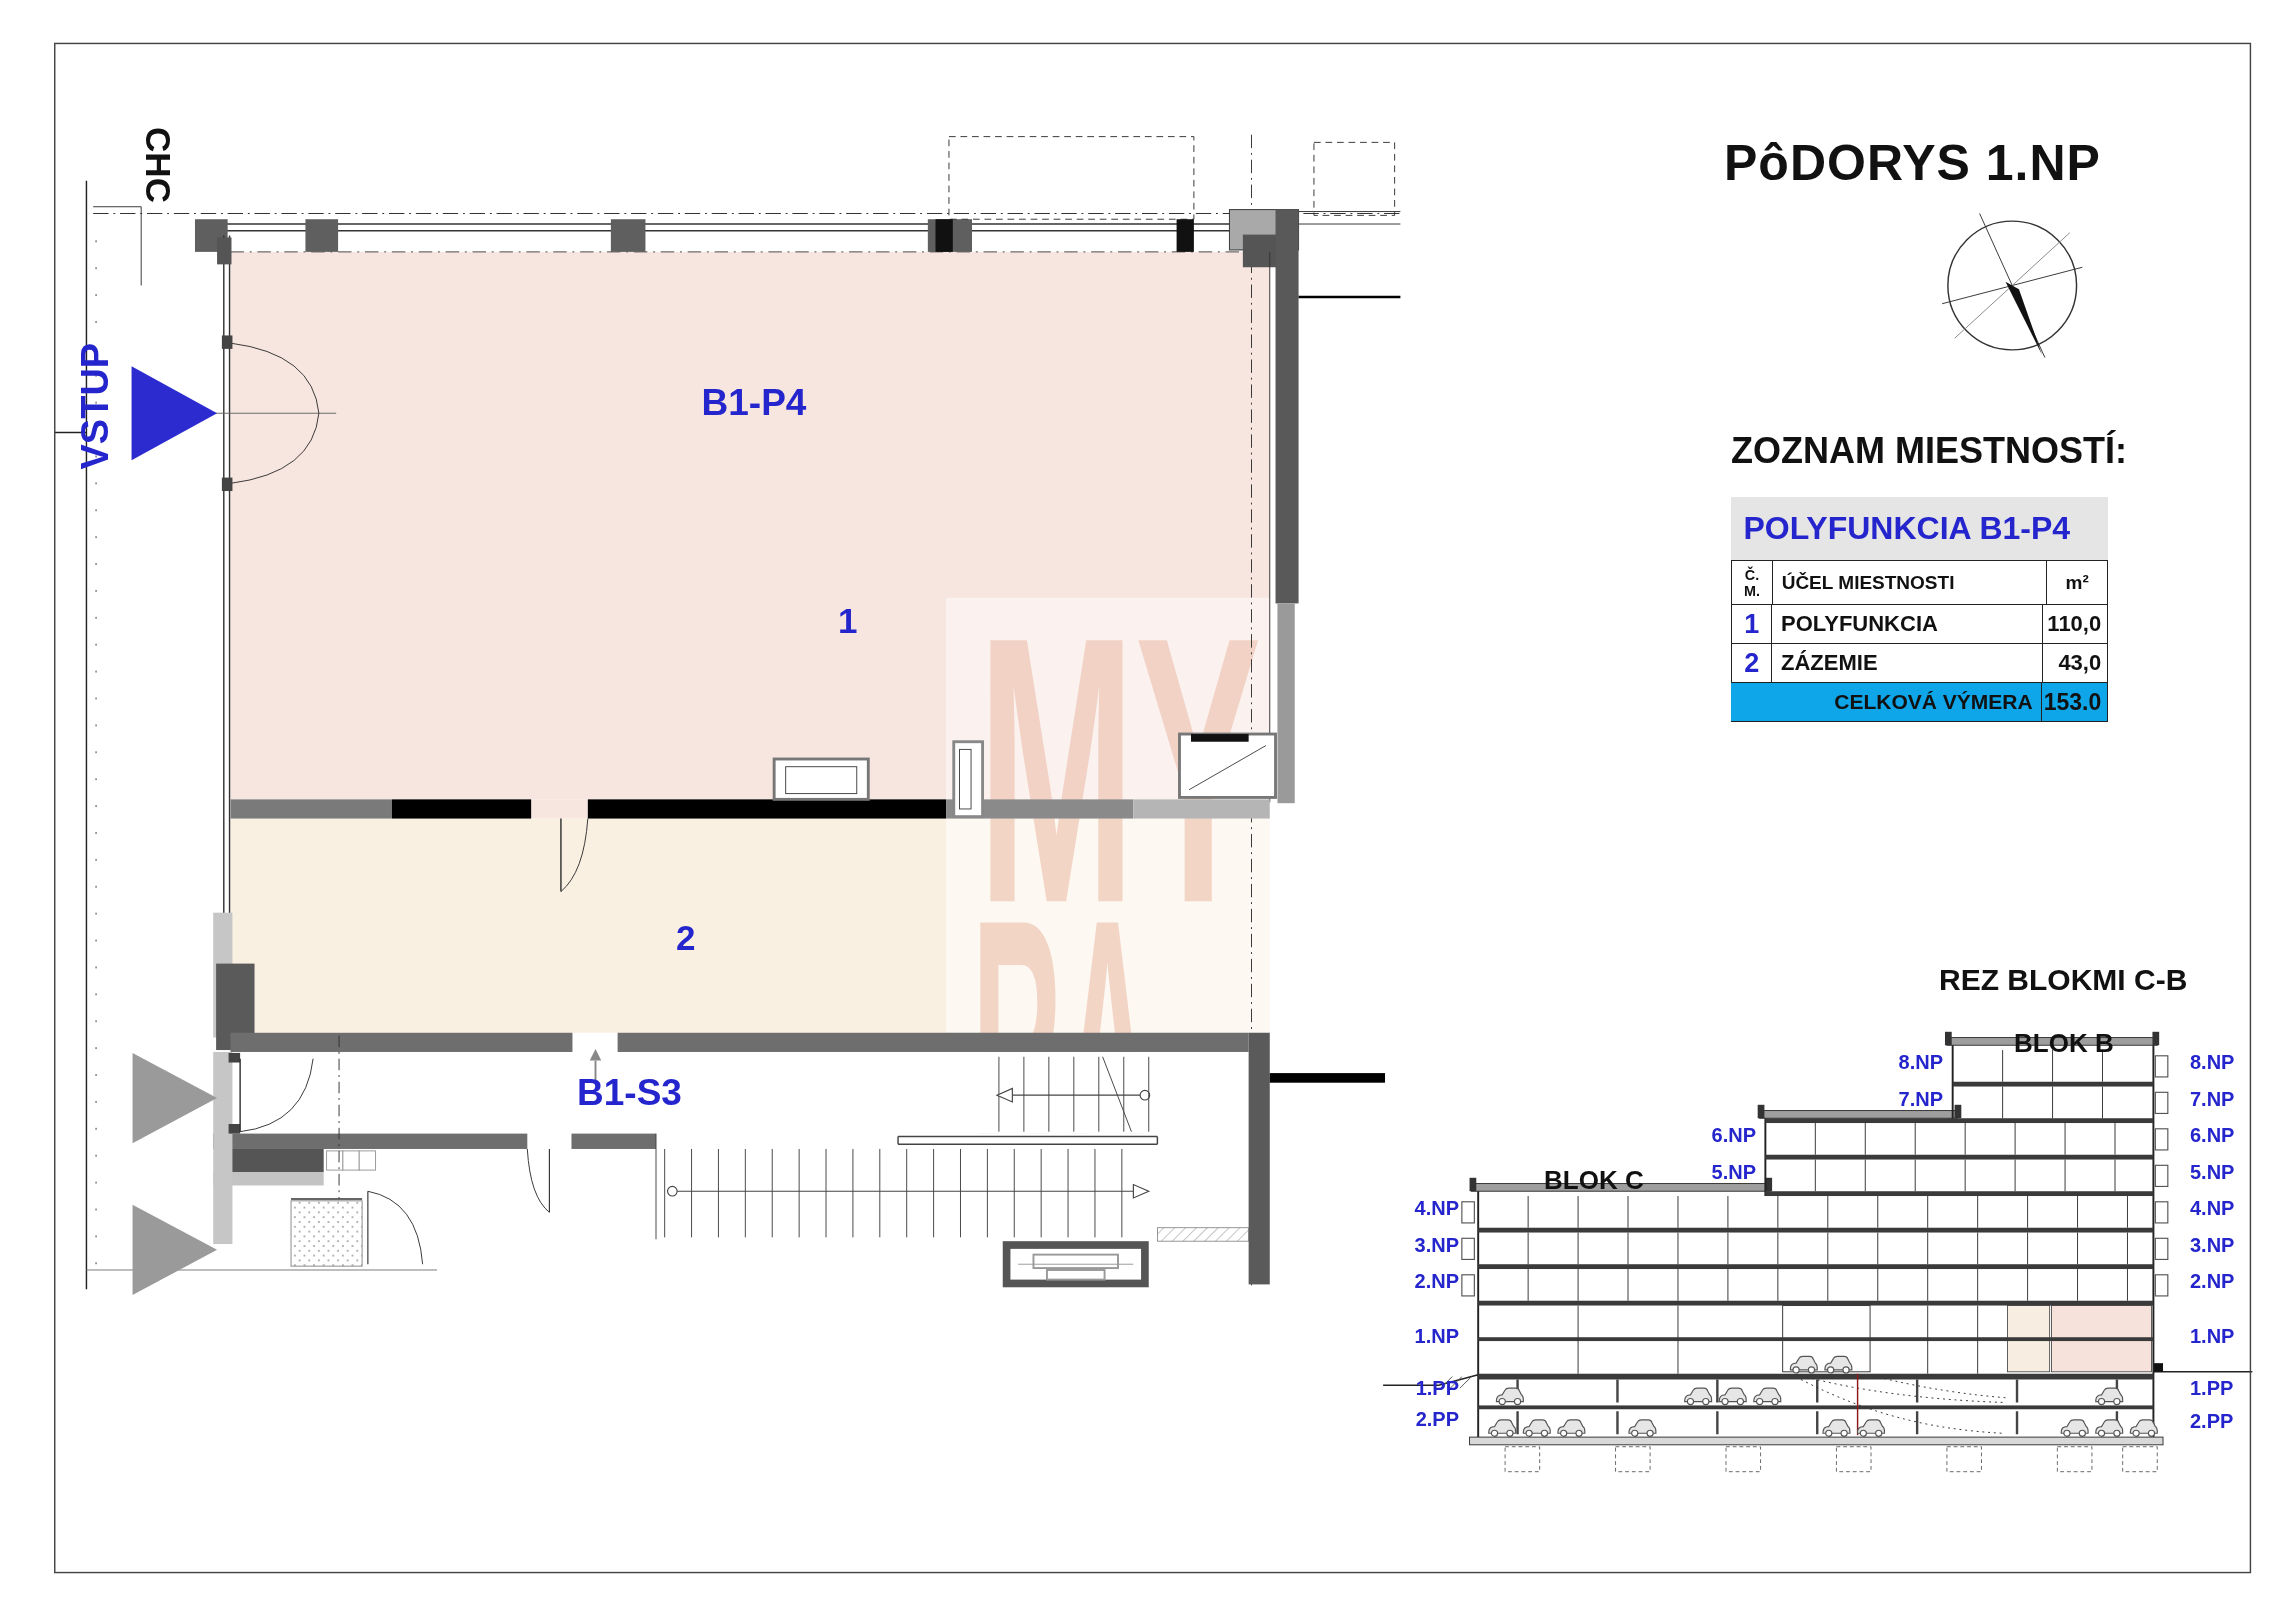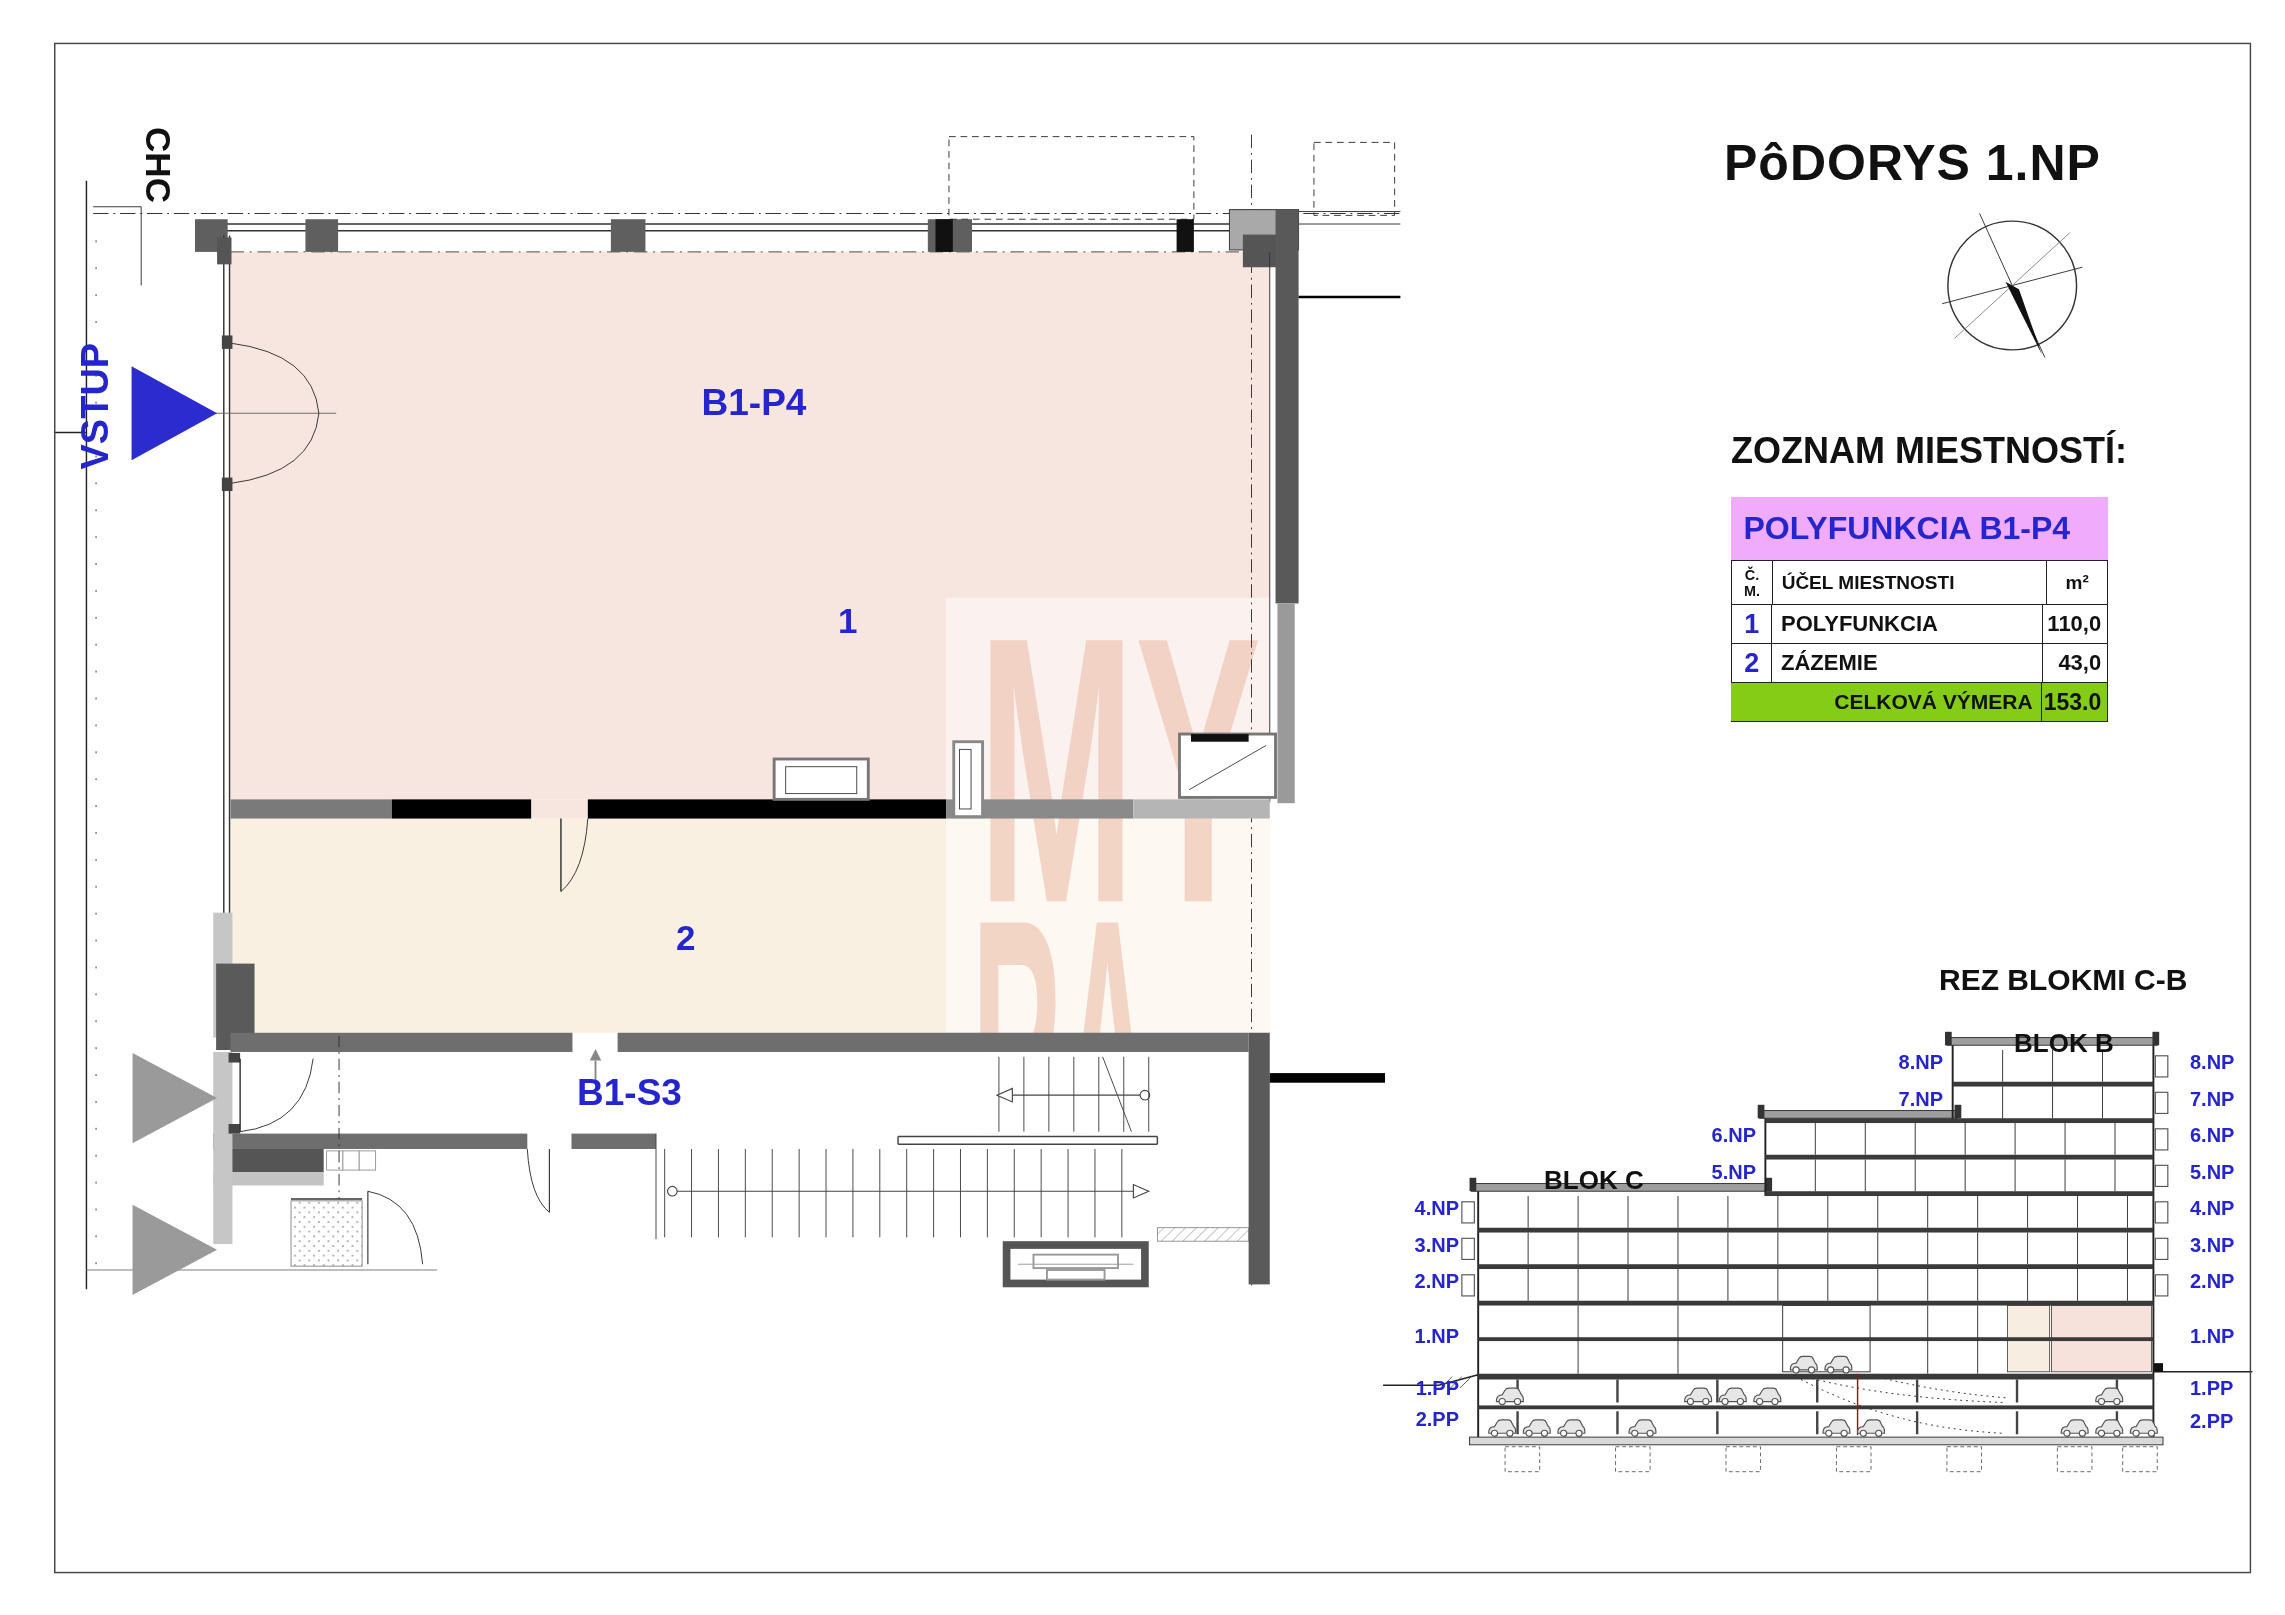--- a/index.html
+++ b/index.html
@@ -20,21 +20,21 @@
   .c-num{width:41px;border-left:1.4px solid #222;border-right:1.4px solid #222;
          display:flex;align-items:center;justify-content:center;flex-direction:column;}
   .c-purp{width:271px;display:flex;align-items:center;padding-left:8.6px;}
   .c-area{width:61px;border-left:1.4px solid #222;border-right:1.4px solid #222;
           display:flex;align-items:center;justify-content:flex-end;padding-right:5.8px;}
   .hdr{height:43px;font-size:14.4px;}
   .hdr .c-purp{font-size:19px;}
   .hdr .c-area{font-size:19px;justify-content:center;padding-right:0;}
   .drow{height:38px;font-size:22px;}
   .drow .c-num{font-size:27px;color:#2525cd;}
-  .total{height:38px;background:#84cc16;font-size:21px;}
+  .total{height:38px;background:#0ea5e9;font-size:21px;}
   .total .t-lab{width:312px;display:flex;align-items:center;justify-content:flex-end;padding-right:8.6px;}
   .total .c-area{font-size:23px;}
 </style>
 </head>
 <body>
 
 <div id="sheet">
 
 <svg width="2285" height="1616" viewBox="0 0 2379 1682">
   <defs>
@@ -301,21 +301,21 @@
 <div class="lbl bold" style="left:104px;top:144px;width:106px;height:42px;font-size:35px;color:#111;text-align:center;transform:rotate(90deg);">CHC</div>
 
 <div class="lbl bold blue" style="left:39px;top:391px;width:113px;height:44px;font-size:38px;text-align:center;transform:rotate(-90deg);">VSTUP</div>
 
 <div class="lbl bold blue center" style="left:687px;top:382px;width:134px;font-size:37px;">B1-P4</div>
 <div class="lbl bold blue" style="left:838px;top:601px;font-size:35px;">1</div>
 <div class="lbl bold blue" style="left:676px;top:918px;font-size:35px;">2</div>
 <div class="lbl bold blue center" style="left:550px;top:1072px;width:159px;font-size:37px;">B1-S3</div>
 
 <div class="lbl bold" style="left:1731px;top:430px;font-size:36px;color:#111;">ZOZNAM MIESTNOSTÍ:</div>
-<div class="lbl bold blue" style="left:1731px;top:497px;width:377px;height:63px;background:#f0abfc;font-size:32px;line-height:63px;padding-left:12.5px;box-sizing:border-box;">POLYFUNKCIA B1-P4</div>
+<div class="lbl bold blue" style="left:1731px;top:497px;width:377px;height:63px;background:#e5e5e5;font-size:32px;line-height:63px;padding-left:12.5px;box-sizing:border-box;">POLYFUNKCIA B1-P4</div>
 
 <div id="room-table">
   <div class="trow hdr">
     <div class="c-num">
       <span>Č.</span>
           <span>M.</span>
     </div>
     <div class="c-purp">ÚČEL MIESTNOSTI</div>
     <div class="c-area">m²</div>
   </div>

